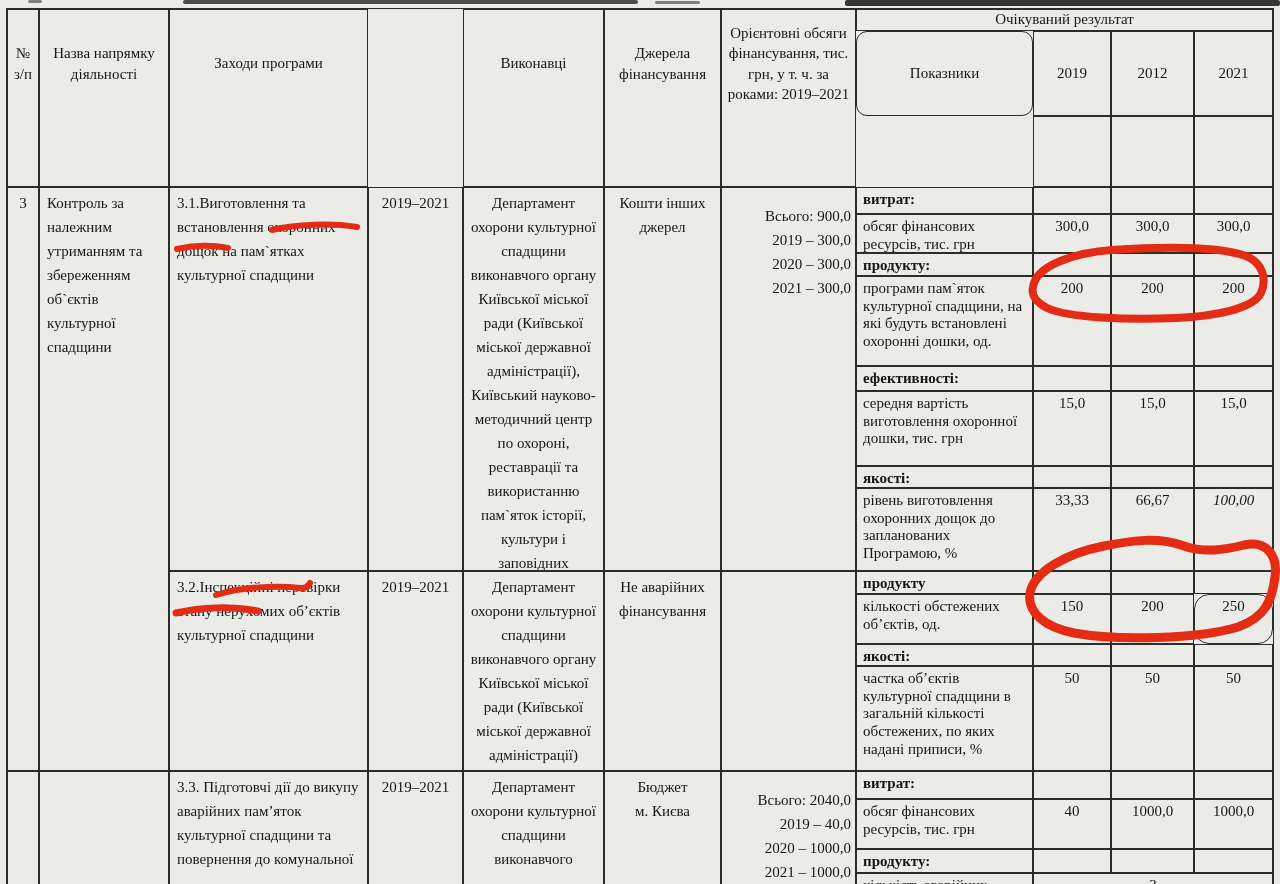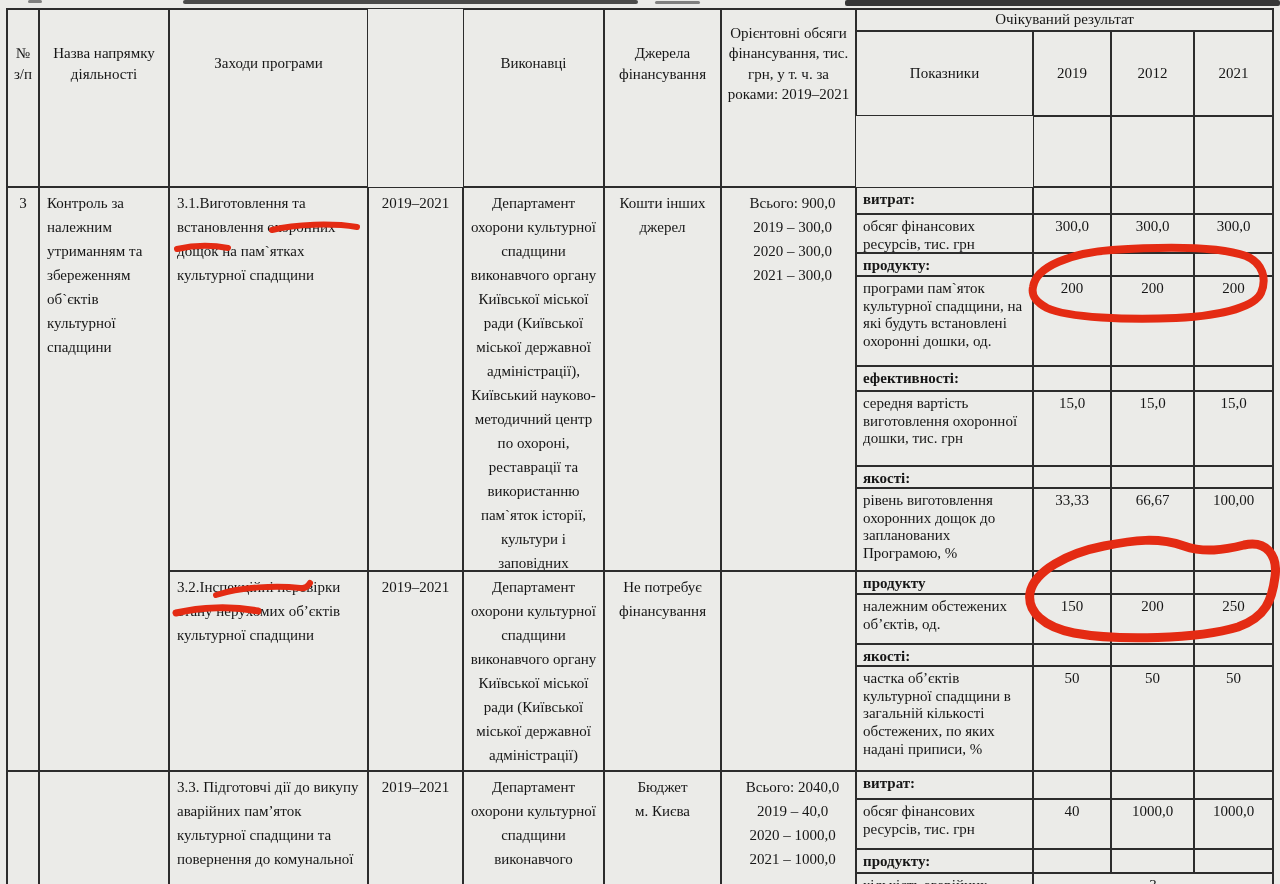--- a/index.html
+++ b/index.html
@@ -27,21 +27,21 @@
   .thc {
     display: flex; align-items: center; justify-content: center;
     text-align: center; line-height: 1.3; padding: 8px;
   }
   .pre { white-space: pre-line; }
   .ind { text-align: left; padding: 3px 6px; line-height: 1.18; }
   .b { font-weight: bold; }
   .val { text-align: center; padding-top: 3px; line-height: 1.18; }
   .cellL { text-align: left; padding: 3px 7px; line-height: 1.6; }
   .cellC { text-align: center; padding: 3px 4px; line-height: 1.6; }
-  .vol { text-align: center; padding: 3px 4px 0 12px; line-height: 1.6; }
+  .vol { text-align: right; padding: 16px 4px 0 12px; line-height: 1.6; }
   .numc { text-align: center; padding-top: 3px; line-height: 1.6; }
   #annotations { position: absolute; left: 0; top: 0; pointer-events: none; }
   .artifact { position: absolute; background: #161616; border-radius: 2px; }
 </style>
 </head>
 <body>
 
 <div class="artifact" style="left:183px;top:0;width:455px;height:4px;opacity:.75"></div>
 <div class="artifact" style="left:845px;top:0;width:435px;height:6px;opacity:.85"></div>
 <div class="artifact" style="left:655px;top:1px;width:45px;height:3px;opacity:.5"></div>
@@ -49,41 +49,41 @@
 
 <div id="table-grid">
     <div class="cell th pre" style="grid-area: 1 / 1 / 4 / 2;">№
 з/п</div>
     <div class="cell th" style="grid-area: 1 / 2 / 4 / 3;">Назва напрямку діяльності</div>
     <div class="cell th" style="grid-area: 1 / 3 / 4 / 4; font-family: Liberation Serif, serif;">Заходи програми</div>
     <div class="cell th" style="grid-area: 1 / 5 / 4 / 6;">Виконавці</div>
     <div class="cell th" style="grid-area: 1 / 6 / 4 / 7;">Джерела фінансування</div>
     <div class="cell th" style="grid-area: 1 / 7 / 4 / 8;">Орієнтовні обсяги фінансування, тис. грн, у т. ч. за роками: 2019–2021</div>
     <div class="cell thc" style="grid-area: 1 / 8 / 2 / 12;">Очікуваний результат</div>
-    <div class="cell thc" style="grid-area: 2 / 8 / 3 / 9;">Показники</div>
+    <div class="cell thc" style="grid-area: 2 / 8 / 3 / 9; border-radius: 11px;">Показники</div>
     <div class="cell thc" style="grid-area: 2 / 9 / 3 / 10;">2019</div>
     <div class="cell thc" style="grid-area: 2 / 10 / 3 / 11;">2012</div>
     <div class="cell thc" style="grid-area: 2 / 11 / 3 / 12;">2021</div>
     <div class="cell" style="grid-area: 3 / 9 / 4 / 10;"></div>
     <div class="cell" style="grid-area: 3 / 10 / 4 / 11;"></div>
     <div class="cell" style="grid-area: 3 / 11 / 4 / 12;"></div>
     <div class="cell numc" style="grid-area: 4 / 1 / 16 / 2;">3</div>
     <div class="cell cellL" style="grid-area: 4 / 2 / 16 / 3;">Контроль за належним утриманням та збереженням об`єктів культурної спадщини</div>
     <div class="cell cellL" style="grid-area: 4 / 3 / 12 / 4;">3.1.Виготовлення та встановлення охоронних дощок на пам`ятках культурної спадщини</div>
     <div class="cell cellC" style="grid-area: 4 / 4 / 12 / 5;">2019–2021</div>
     <div class="cell cellC" style="grid-area: 4 / 5 / 12 / 6;">Департамент охорони культурної спадщини виконавчого органу Київської міської ради (Київської міської державної адміністрації), Київський науково-методичний центр по охороні, реставрації та використанню пам`яток історії, культури і заповідних територій</div>
     <div class="cell cellC" style="grid-area: 4 / 6 / 12 / 7;">Кошти інших джерел</div>
     <div class="cell vol pre" style="grid-area: 4 / 7 / 12 / 8;">Всього: 900,0
 2019 – 300,0
 2020 – 300,0
 2021 – 300,0</div>
     <div class="cell cellL" style="grid-area: 12 / 3 / 16 / 4;">3.2.Інспекційні перевірки стану нерухомих об’єктів культурної спадщини</div>
     <div class="cell cellC" style="grid-area: 12 / 4 / 16 / 5;">2019–2021</div>
     <div class="cell cellC" style="grid-area: 12 / 5 / 16 / 6;">Департамент охорони культурної спадщини виконавчого органу Київської міської ради (Київської міської державної адміністрації)</div>
-    <div class="cell cellC" style="grid-area: 12 / 6 / 16 / 7;">Не потребує фінансування</div>
+    <div class="cell cellC" style="grid-area: 12 / 6 / 16 / 7;">Не аварійних фінансування</div>
     <div class="cell" style="grid-area: 12 / 7 / 16 / 8;"></div>
     <div class="cell" style="grid-area: 16 / 1 / 20 / 2;"></div>
     <div class="cell" style="grid-area: 16 / 2 / 20 / 3;"></div>
     <div class="cell cellL" style="grid-area: 16 / 3 / 20 / 4;">3.3. Підготовчі дії до викупу аварійних пам’яток культурної спадщини та повернення до комунальної</div>
     <div class="cell cellC" style="grid-area: 16 / 4 / 20 / 5;">2019–2021</div>
     <div class="cell cellC" style="grid-area: 16 / 5 / 20 / 6;">Департамент охорони культурної спадщини виконавчого</div>
     <div class="cell cellC pre" style="grid-area: 16 / 6 / 20 / 7;">Бюджет
 м. Києва</div>
     <div class="cell vol pre" style="grid-area: 16 / 7 / 20 / 8;">Всього: 2040,0
 2019 – 40,0
@@ -113,29 +113,29 @@
     <div class="cell val" style="grid-area: 9 / 9 / 10 / 10;">15,0</div>
     <div class="cell val" style="grid-area: 9 / 10 / 10 / 11;">15,0</div>
     <div class="cell val" style="grid-area: 9 / 11 / 10 / 12;">15,0</div>
     <div class="cell ind b" style="grid-area: 10 / 8 / 11 / 9;">якості:</div>
     <div class="cell val" style="grid-area: 10 / 9 / 11 / 10;"></div>
     <div class="cell val" style="grid-area: 10 / 10 / 11 / 11;"></div>
     <div class="cell val" style="grid-area: 10 / 11 / 11 / 12;"></div>
     <div class="cell ind" style="grid-area: 11 / 8 / 12 / 9;">рівень виготовлення охоронних дощок до запланованих Програмою, %</div>
     <div class="cell val" style="grid-area: 11 / 9 / 12 / 10;">33,33</div>
     <div class="cell val" style="grid-area: 11 / 10 / 12 / 11;">66,67</div>
-    <div class="cell val" style="grid-area: 11 / 11 / 12 / 12;">100,00</div>
+    <div class="cell val" style="grid-area: 11 / 11 / 12 / 12; font-style: italic;">100,00</div>
     <div class="cell ind b" style="grid-area: 12 / 8 / 13 / 9;">продукту</div>
     <div class="cell val" style="grid-area: 12 / 9 / 13 / 10;"></div>
     <div class="cell val" style="grid-area: 12 / 10 / 13 / 11;"></div>
     <div class="cell val" style="grid-area: 12 / 11 / 13 / 12;"></div>
-    <div class="cell ind" style="grid-area: 13 / 8 / 14 / 9;">належним обстежених об’єктів, од.</div>
+    <div class="cell ind" style="grid-area: 13 / 8 / 14 / 9;">кількості обстежених об’єктів, од.</div>
     <div class="cell val" style="grid-area: 13 / 9 / 14 / 10;">150</div>
     <div class="cell val" style="grid-area: 13 / 10 / 14 / 11;">200</div>
-    <div class="cell val" style="grid-area: 13 / 11 / 14 / 12;">250</div>
+    <div class="cell val" style="grid-area: 13 / 11 / 14 / 12; border-radius: 15px;">250</div>
     <div class="cell ind b" style="grid-area: 14 / 8 / 15 / 9;">якості:</div>
     <div class="cell val" style="grid-area: 14 / 9 / 15 / 10;"></div>
     <div class="cell val" style="grid-area: 14 / 10 / 15 / 11;"></div>
     <div class="cell val" style="grid-area: 14 / 11 / 15 / 12;"></div>
     <div class="cell ind" style="grid-area: 15 / 8 / 16 / 9;">частка об’єктів культурної спадщини в загальній кількості обстежених, по яких надані приписи, %</div>
     <div class="cell val" style="grid-area: 15 / 9 / 16 / 10;">50</div>
     <div class="cell val" style="grid-area: 15 / 10 / 16 / 11;">50</div>
     <div class="cell val" style="grid-area: 15 / 11 / 16 / 12;">50</div>
     <div class="cell ind b" style="grid-area: 16 / 8 / 17 / 9;">витрат:</div>
     <div class="cell val" style="grid-area: 16 / 9 / 17 / 10;"></div>

